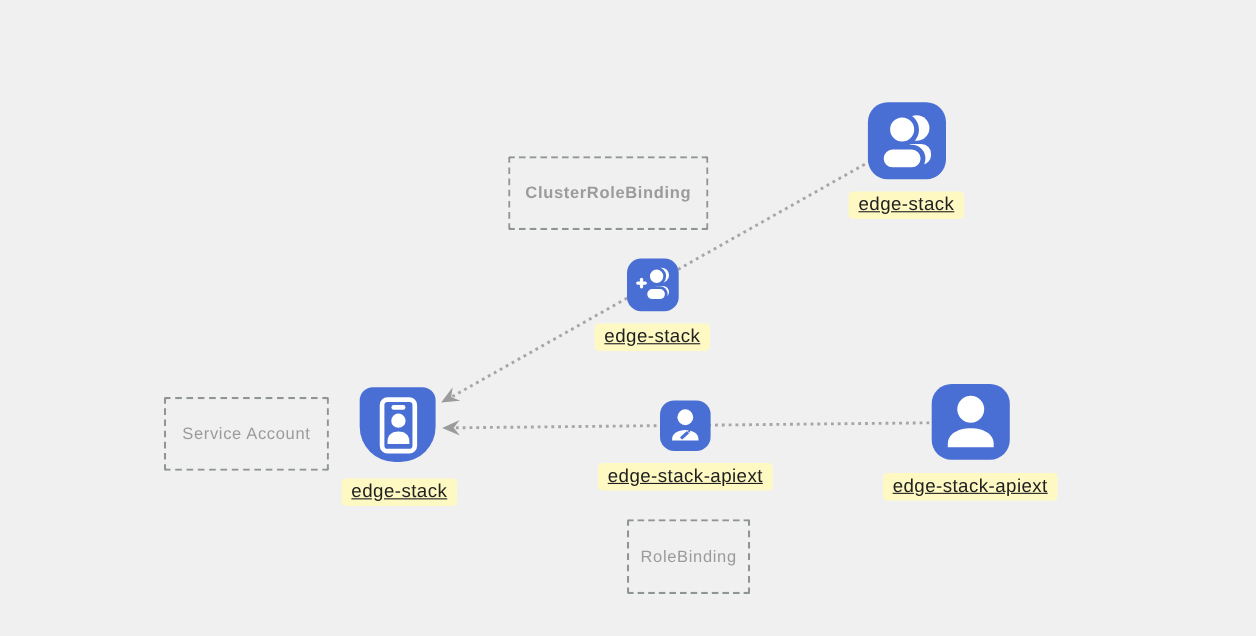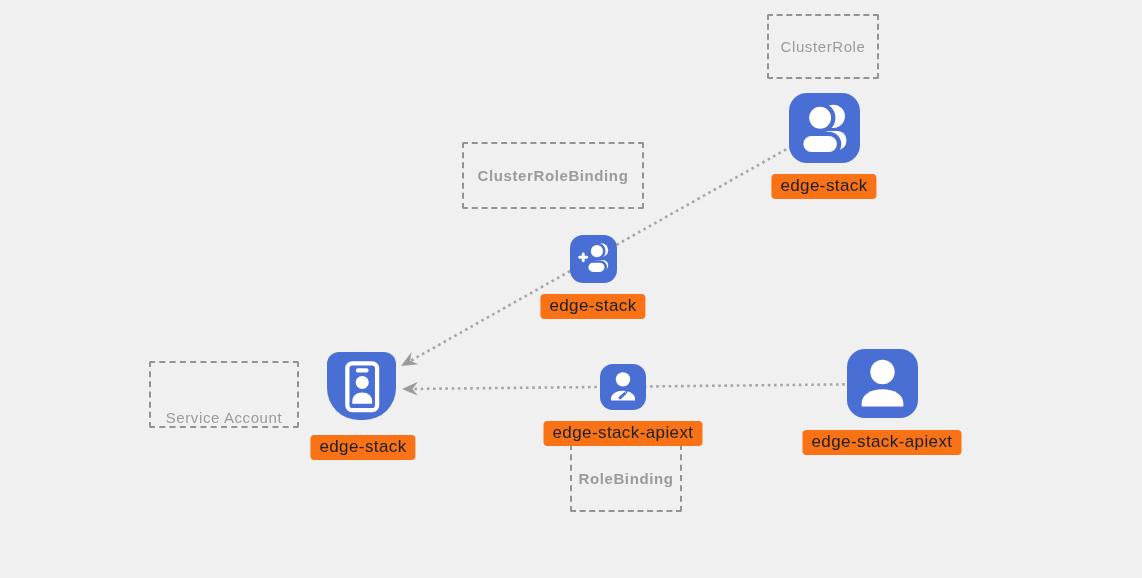--- a/index.html
+++ b/index.html
@@ -23,22 +23,22 @@
     display:flex;align-items:center;justify-content:center;
     color:#9b9b9b;
     font-size:15px;
     letter-spacing:0.6px;
     z-index:2;
     box-sizing:border-box;
     background:transparent;
   }
   .box-clusterrole{left:767px;top:14px;width:112px;height:65px;}
   .box-clusterrolebinding{left:462px;top:142px;width:182px;height:67px;font-weight:bold;}
-  .box-serviceaccount{left:149px;top:361px;width:150px;height:67px;align-items:flex-end;}
-  .box-rolebinding{left:570px;top:444px;width:112px;height:68px;font-weight:bold;}
+  .box-serviceaccount{left:149px;top:361px;width:150px;height:67px;}
+  .box-rolebinding{left:570px;top:472px;width:112px;height:68px;}
   .box-role{left:826px;top:474px;width:111px;height:67px;}
 
   
   .node-icon{
     position:absolute;
     background:#4a6fd4;
     z-index:3;
     display:flex;align-items:center;justify-content:center;
     cursor:pointer;
   }
@@ -46,50 +46,48 @@
   .icon-a{left:789px;top:93px;width:71px;height:70px;border-radius:18px;}
   .icon-b{left:570px;top:235px;width:47px;height:48px;border-radius:13px;}
   .icon-c{left:327px;top:352px;width:69px;height:68px;border-radius:12px 12px 32px 32px;}
   .icon-d{left:600px;top:364px;width:46px;height:46px;border-radius:13px;}
   .icon-e{left:847px;top:349px;width:71px;height:69px;border-radius:18px;}
 
   
   .node-label{
     position:absolute;
     transform:translateX(-50%);
-    background:#f97316;
+    background:#fef9c3;
     color:#202020;
     font-size:17px;
     letter-spacing:0.4px;
     padding:2px 9px 3px 9px;
     border-radius:4px;
     white-space:nowrap;
     z-index:4;
+    text-decoration:underline;
   }
   .label-a{left:824px;top:174px;}
   .label-b{left:593px;top:294px;}
   .label-c{left:363px;top:435px;}
   .label-d{left:623px;top:421px;}
   .label-e{left:882px;top:430px;}
 </style>
 </head>
 <body>
 
 <div class="stage">
 
   <svg class="edges" width="1142" height="578">
     <line x1="824" y1="128" x2="405" y2="364" stroke="#a6a6a6" stroke-width="2.6" stroke-dasharray="2.6 3.6"></line>
     <line x1="882" y1="384" x2="406" y2="389" stroke="#a6a6a6" stroke-width="2.6" stroke-dasharray="2.6 3.6"></line>
     <path d="M0 0 L16 -7 L10.5 0 L16 7 Z" fill="#9b9b9b" transform="translate(401,366) rotate(-29.4)"></path>
     <path d="M0 0 L16 -7 L10.5 0 L16 7 Z" fill="#9b9b9b" transform="translate(402,389) rotate(-0.6)"></path>
   </svg>
 
-  <div class="cat-box box-clusterrole">
-    <span>ClusterRole</span>
-  </div>
   <div class="cat-box box-clusterrolebinding">
     <span>ClusterRoleBinding</span>
   </div>
   <div class="cat-box box-serviceaccount">
     <span>Service Account</span>
   </div>
   <div class="cat-box box-rolebinding">
     <span>RoleBinding</span>
   </div>
 

